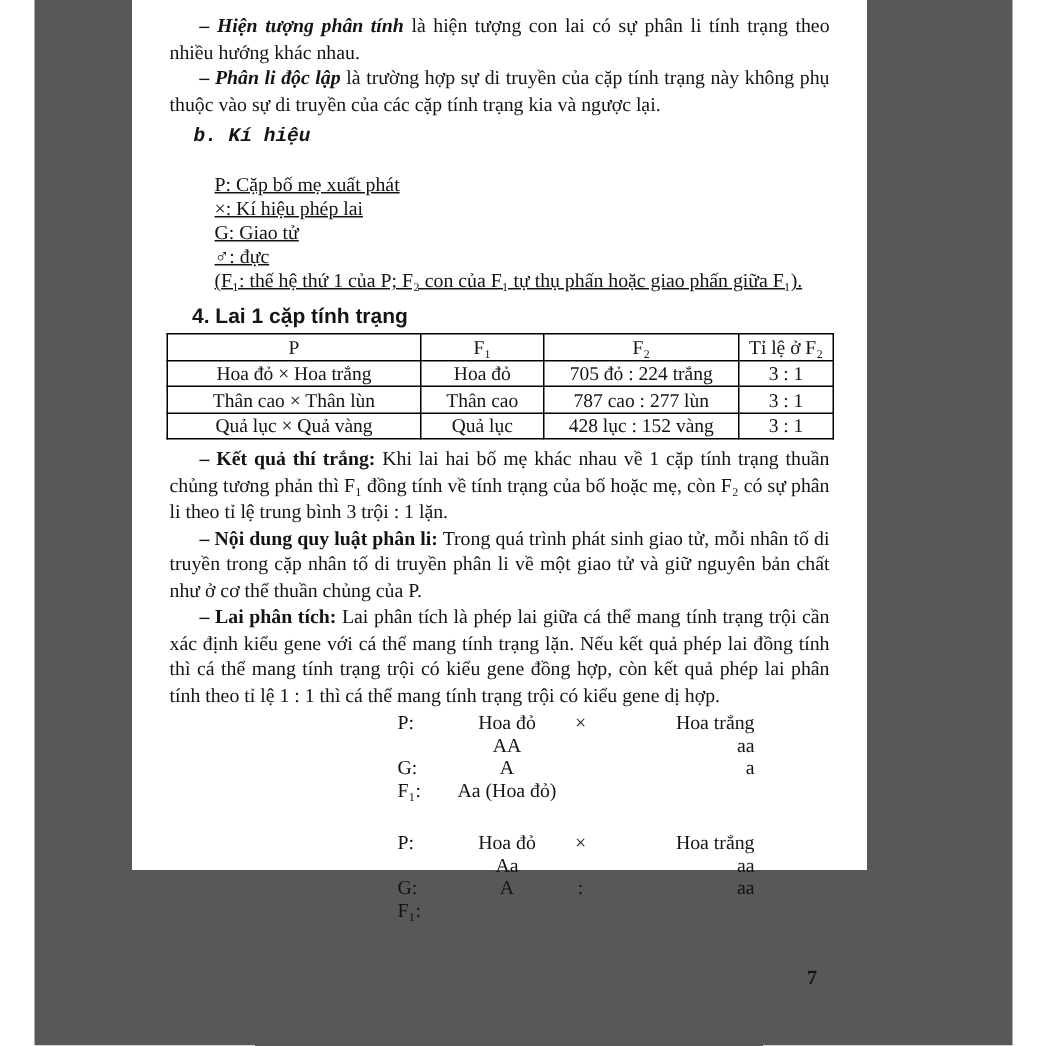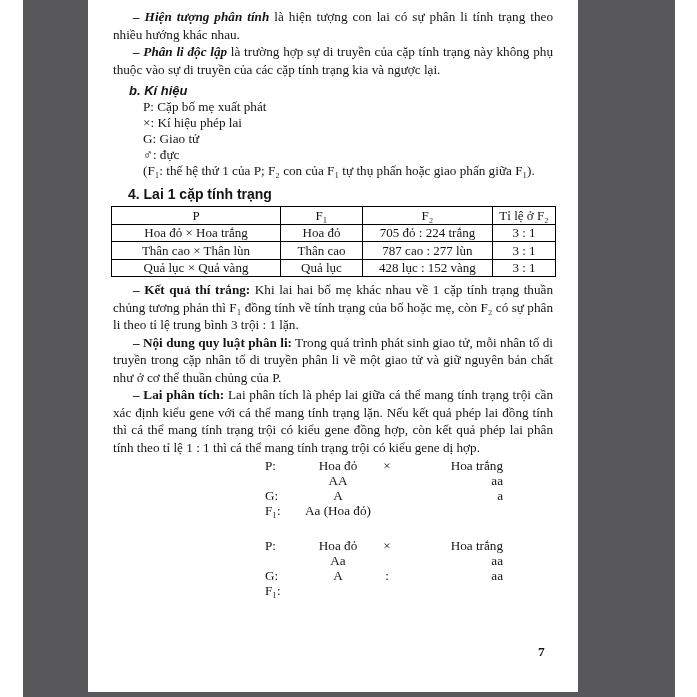--- a/index.html
+++ b/index.html
@@ -7,36 +7,36 @@
     width:697px; height:697px; position:relative; overflow:hidden;
     background:#ffffff;
     font-family:"Liberation Serif","DejaVu Serif",serif;
     color:#141414;
   }
   .viewer-bg {
     position:absolute; left:23px; top:0; width:652px; height:697px;
     background:#58585a;
   }
   .doc-page {
-    position:absolute; left:88px; top:0; width:490px; height:692px;
+    position:absolute; left:88px; top:0; width:490px; height:580px;
     background:#ffffff; box-sizing:border-box;
     padding:8px 25px 0 25px;
   }
   .para {
     font-size:13.2px; line-height:17.5px; text-align:justify;
     text-indent:20px; margin:0;
   }
   .para .lead-bi { font-style:italic; font-weight:bold; }
   .para .lead-b  { font-weight:bold; }
   .subheading-b {
-    font-family:Liberation Sans, sans-serif;
+    font-family:Liberation Mono, monospace;
     font-weight:bold; font-style:italic; font-size:13px;
     margin:5px 0 0 16px; line-height:16px;
   }
-  .symbols { margin:0 0 0 30px; }
+  .symbols { margin:16px 0 0 30px;text-decoration:underline; }
   .symbols .sym-line { font-size:13.2px; line-height:16px; }
   .section-heading {
     font-family:"Liberation Sans","DejaVu Sans",sans-serif;
     font-weight:bold; font-size:14px; line-height:17px;
     margin:7px 0 0 15px;
   }
   table.cross-table {
     border-collapse:collapse; margin:3px 0 0 -2px;
     width:444px; table-layout:fixed;
   }

